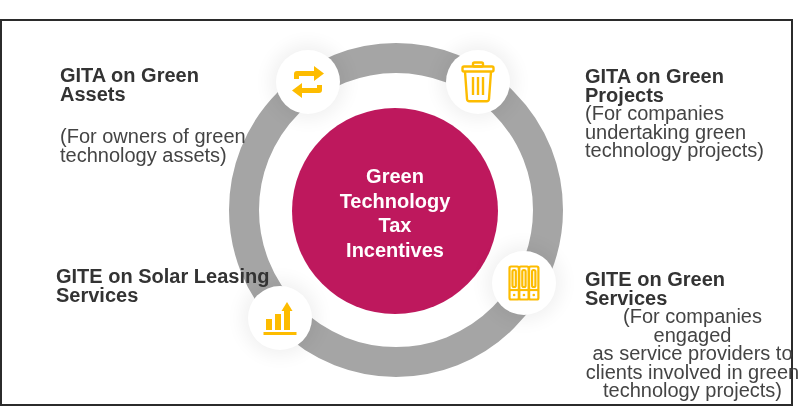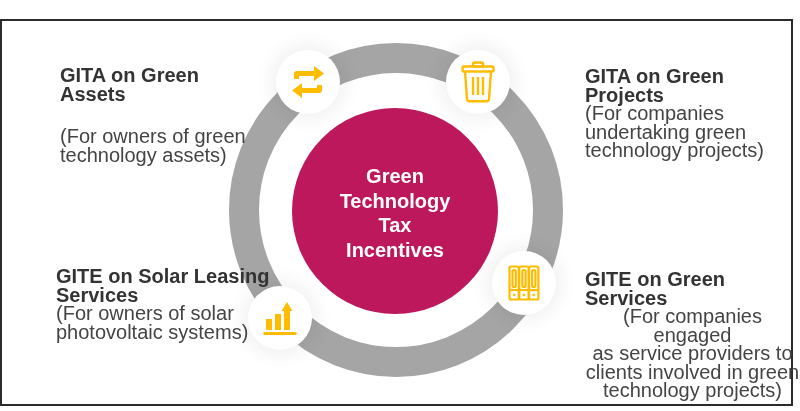--- a/index.html
+++ b/index.html
@@ -165,22 +165,20 @@
   <span class="title" style="white-space:pre-line;">GITA on Green
 Projects</span>
   <span class="desc" style="white-space:pre-line;">(For companies
 undertaking green
 technology projects)</span>
 </div>
 
 <div class="label" style="left:56px; top:254px;margin-top:13px;">
   <span class="title" style="white-space:pre-line;">GITE on Solar Leasing
 Services</span>
-  <span class="desc" style="white-space:pre-line;">(For owners of solar
-photovoltaic systems)</span>
 </div>
 
 <div class="label" style="left:585px; top:270px;">
   <span class="title" style="white-space:pre-line;">GITE on Green
 Services</span>
   <span class="desc" style="white-space:pre-line;text-align:center;">(For companies engaged
 as service providers to
 clients involved in green
 technology projects)</span>
 </div>

